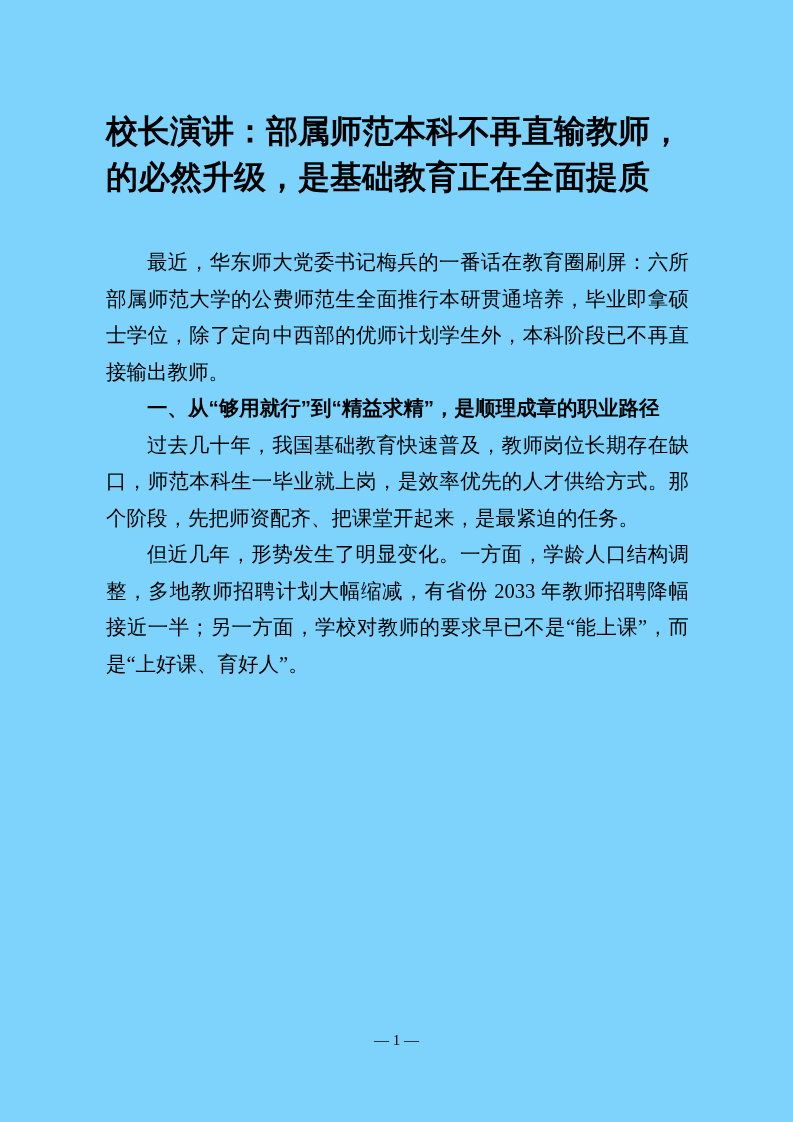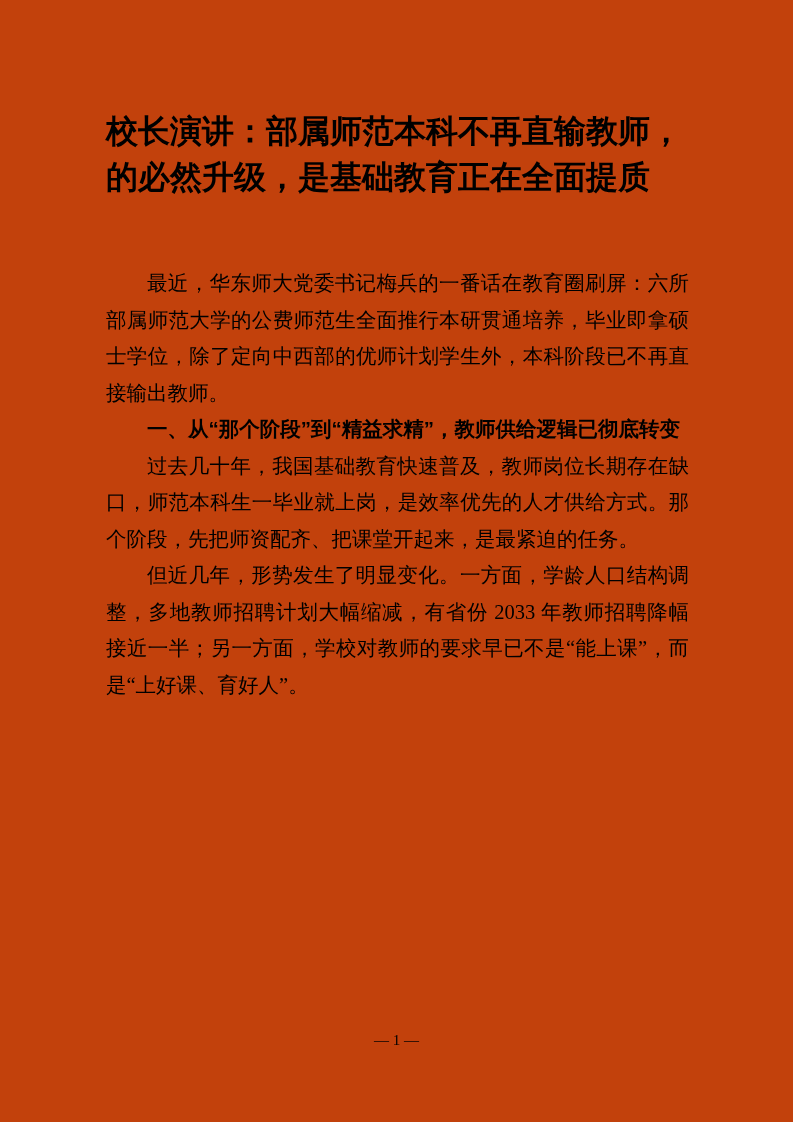--- a/index.html
+++ b/index.html
@@ -8,21 +8,21 @@
     width: 793px;
     height: 1122px;
     position: relative;
     overflow: hidden;
     font-family: "Liberation Serif", serif;
     color: #000000;
   }
   .page {
     position: absolute;
     inset: 0;
-    background: #c2410c;
+    background: #7dd3fc;
   }
   .content {
     position: absolute;
     left: 106px;
     top: 108px;
     width: 583px;
   }
   .doc-title {
     font-family: "Liberation Sans", sans-serif;
     font-weight: bold;
@@ -30,21 +30,21 @@
     line-height: 46px;
     text-align: justify;
     text-align-last: left;
     color: #000000;
   }
   .doc-title .title-line {
     display: block;
     white-space: nowrap;
   }
   .body-text {
-    margin-top: 65px;
+    margin-top: 44px;
   }
   p.para {
     font-family: "Liberation Serif", serif;
     font-size: 20.5px;
     line-height: 36.5px;
     text-align: justify;
     text-indent: 2em;
   }
   p.heading {
     font-family: "Liberation Sans", sans-serif;
@@ -71,21 +71,21 @@
 <div class="page">
   <div class="content">
 
     <h1 class="doc-title">
       <span class="title-line">校长演讲：部属师范本科不再直输教师，</span>
       <span class="title-line">的必然升级，是基础教育正在全面提质</span>
     </h1>
 
     <div class="body-text">
       <p class="para">最近，华东师大党委书记梅兵的一番话在教育圈刷屏：六所部属师范大学的公费师范生全面推行本研贯通培养，毕业即拿硕士学位，除了定向中西部的优师计划学生外，本科阶段已不再直接输出教师。</p>
-      <p class="heading">一、从“那个阶段”到“精益求精”，教师供给逻辑已彻底转变</p>
+      <p class="heading">一、从“够用就行”到“精益求精”，是顺理成章的职业路径</p>
       <p class="para">过去几十年，我国基础教育快速普及，教师岗位长期存在缺口，师范本科生一毕业就上岗，是效率优先的人才供给方式。那个阶段，先把师资配齐、把课堂开起来，是最紧迫的任务。</p>
       <p class="para">但近几年，形势发生了明显变化。一方面，学龄人口结构调整，多地教师招聘计划大幅缩减，有省份 2033 年教师招聘降幅接近一半；另一方面，学校对教师的要求早已不是“能上课”，而是“上好课、育好人”。</p>
     </div>
 
   </div>
 
   <div class="footer">
     <span>— 1 —</span>
   </div>
 </div>

